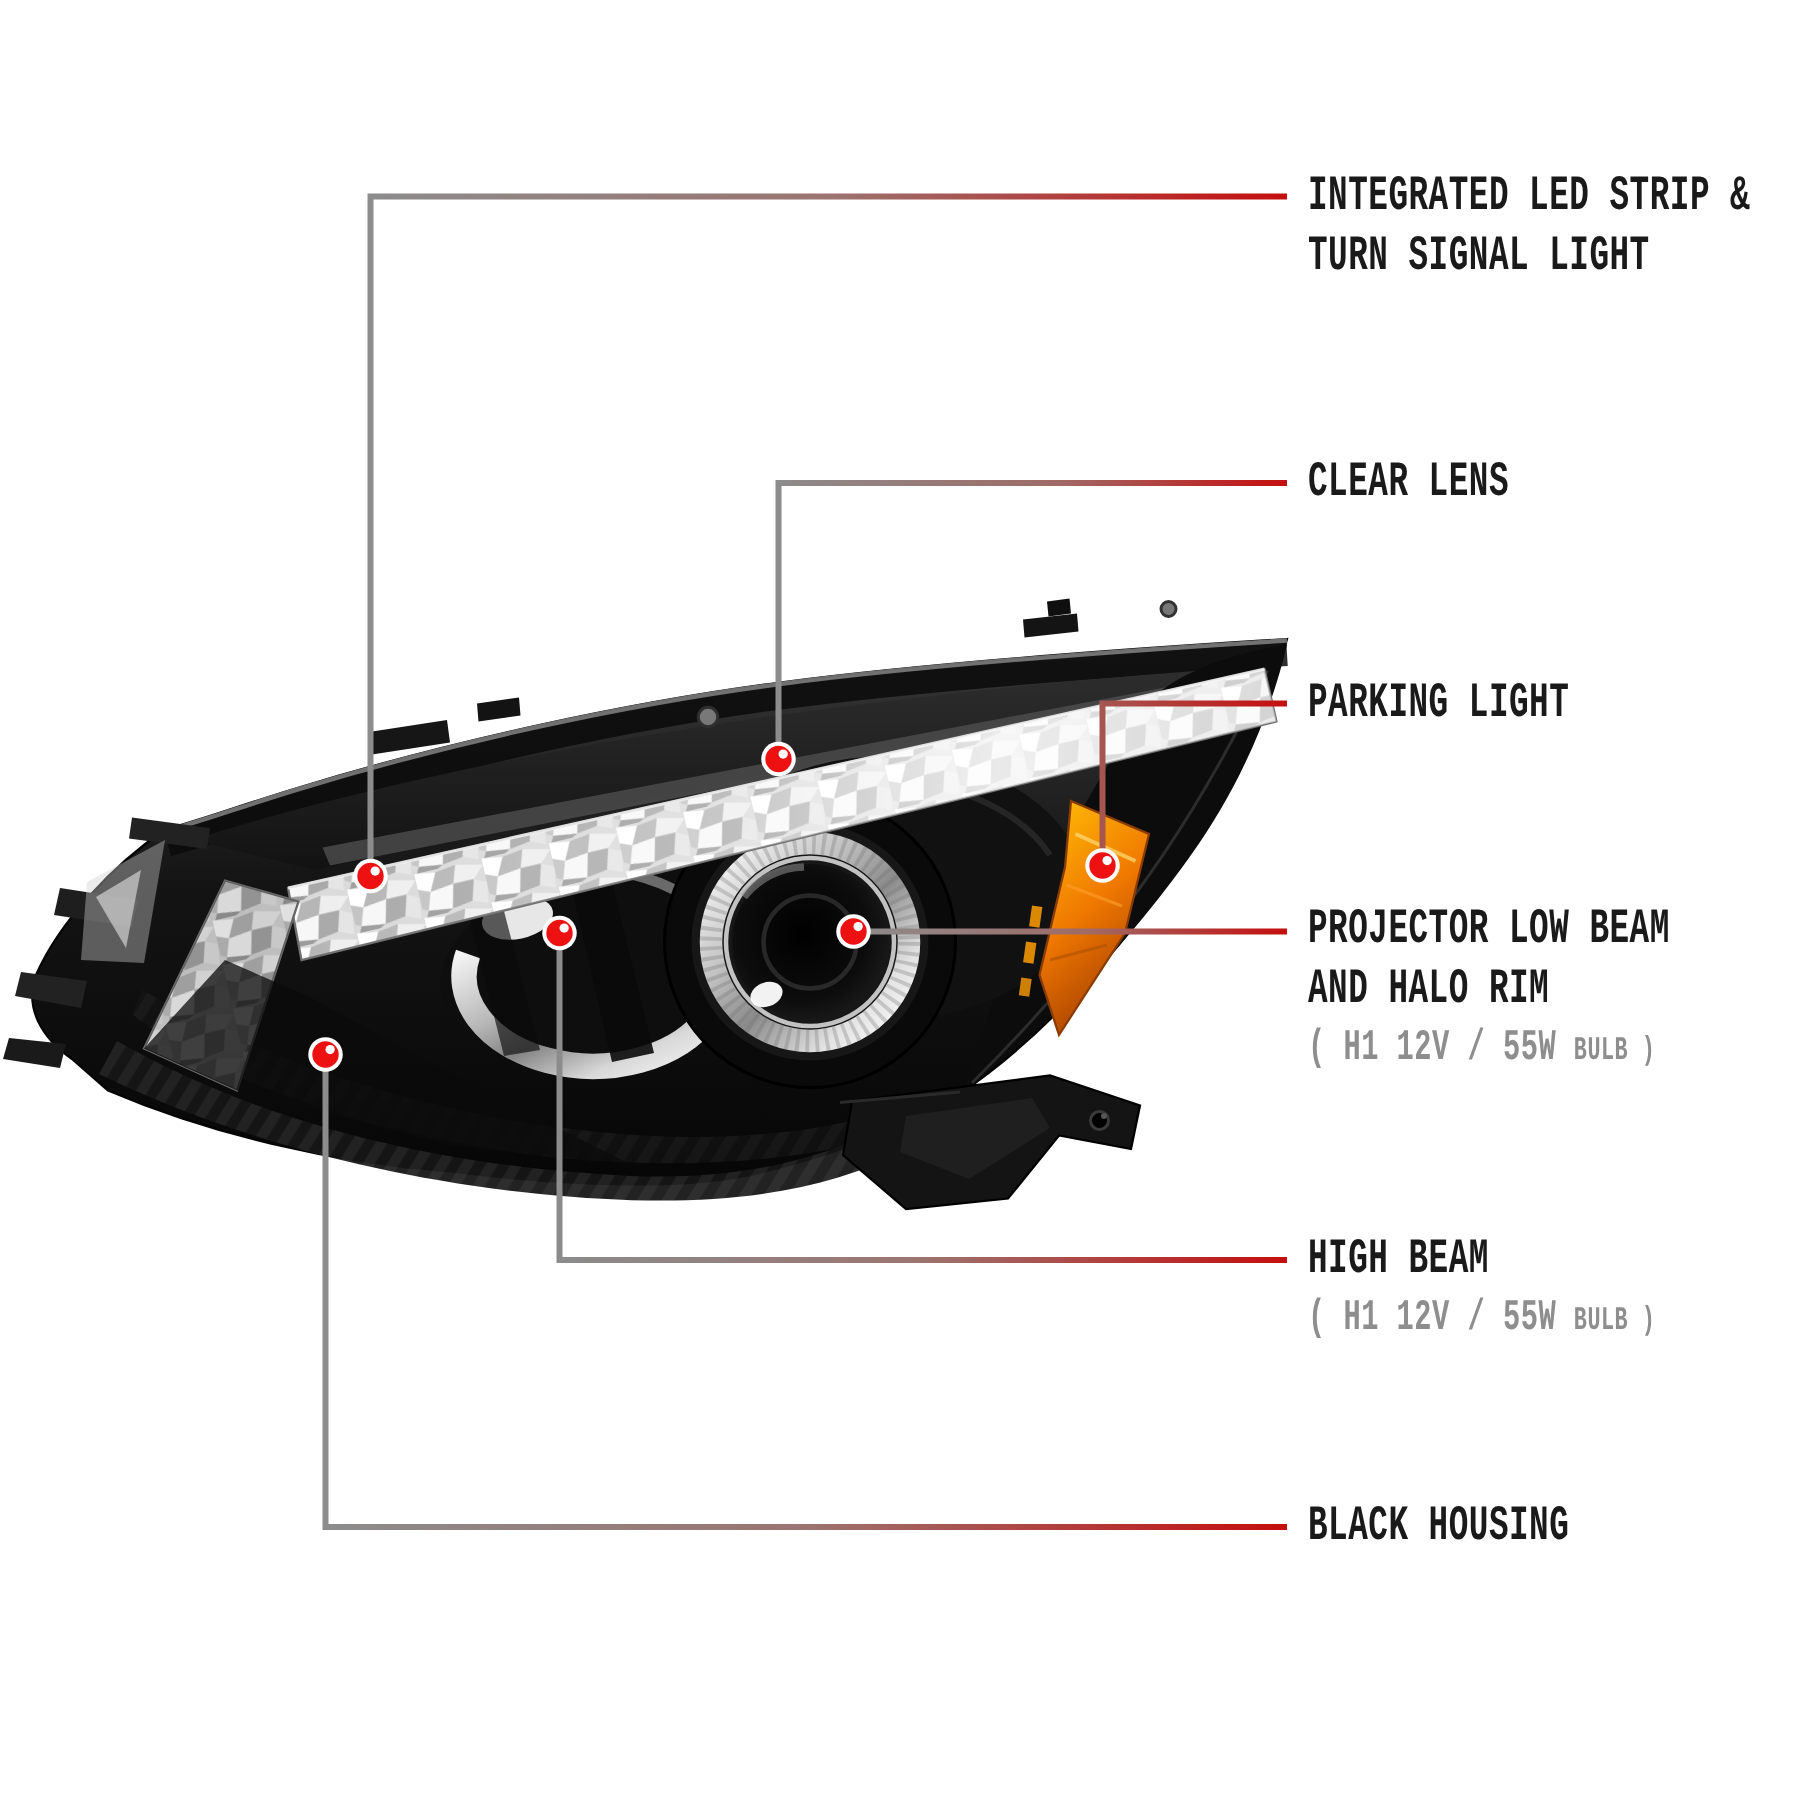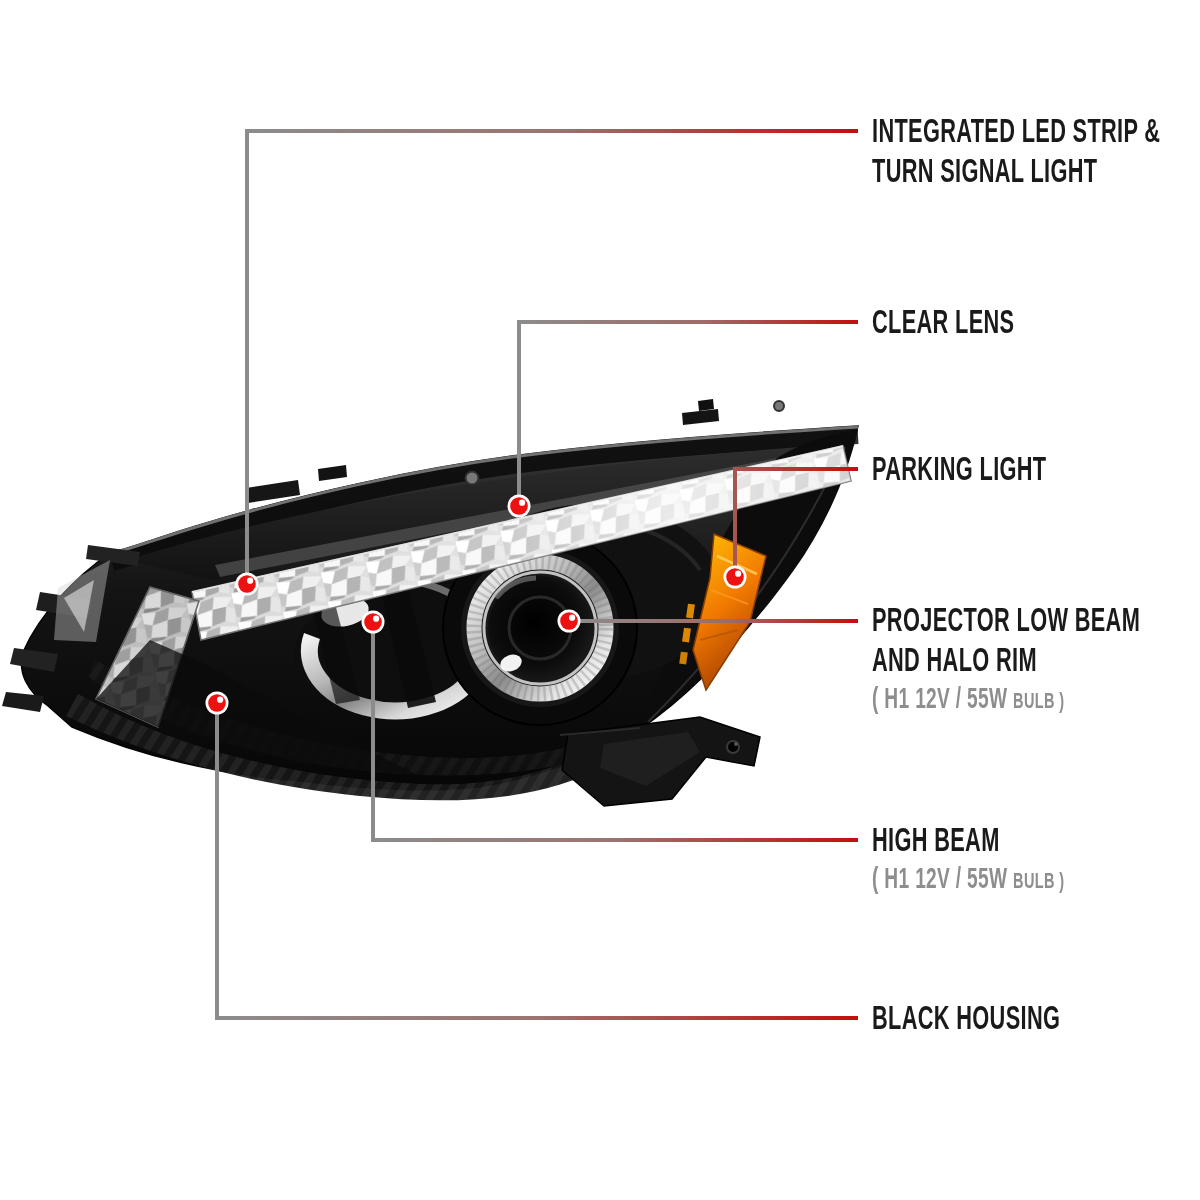--- a/index.html
+++ b/index.html
@@ -1,21 +1,21 @@
 <!DOCTYPE html>
 <html><head>
 <meta charset="utf-8">
 <style>
   html,body{margin:0;padding:0;background:#ffffff;}
   #canvas{
     position:relative;
     width:1200px;height:1112px;
     background:#ffffff;
     overflow:hidden;
-    font-family:Liberation Sans, sans-serif;
+    font-family:Liberation Mono, monospace;
   }
   #art{position:absolute;left:0;top:0;}
   .label{
     position:absolute;
     left:872px;
     transform:scaleX(0.66);
     transform-origin:left top;
     font-weight:700;
     font-size:33px;
     line-height:40px;

